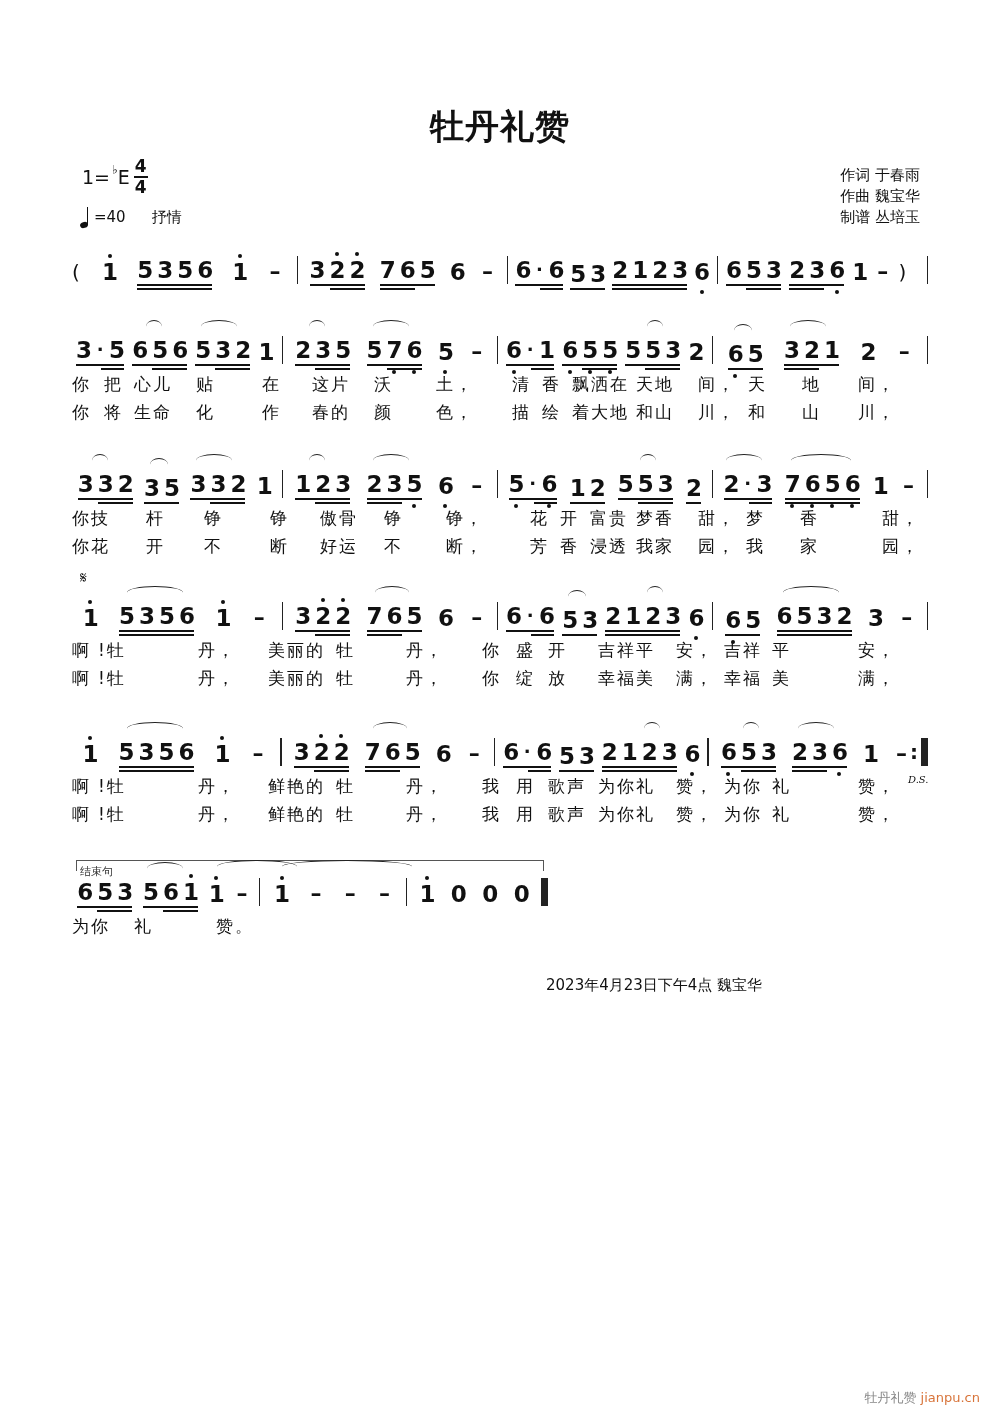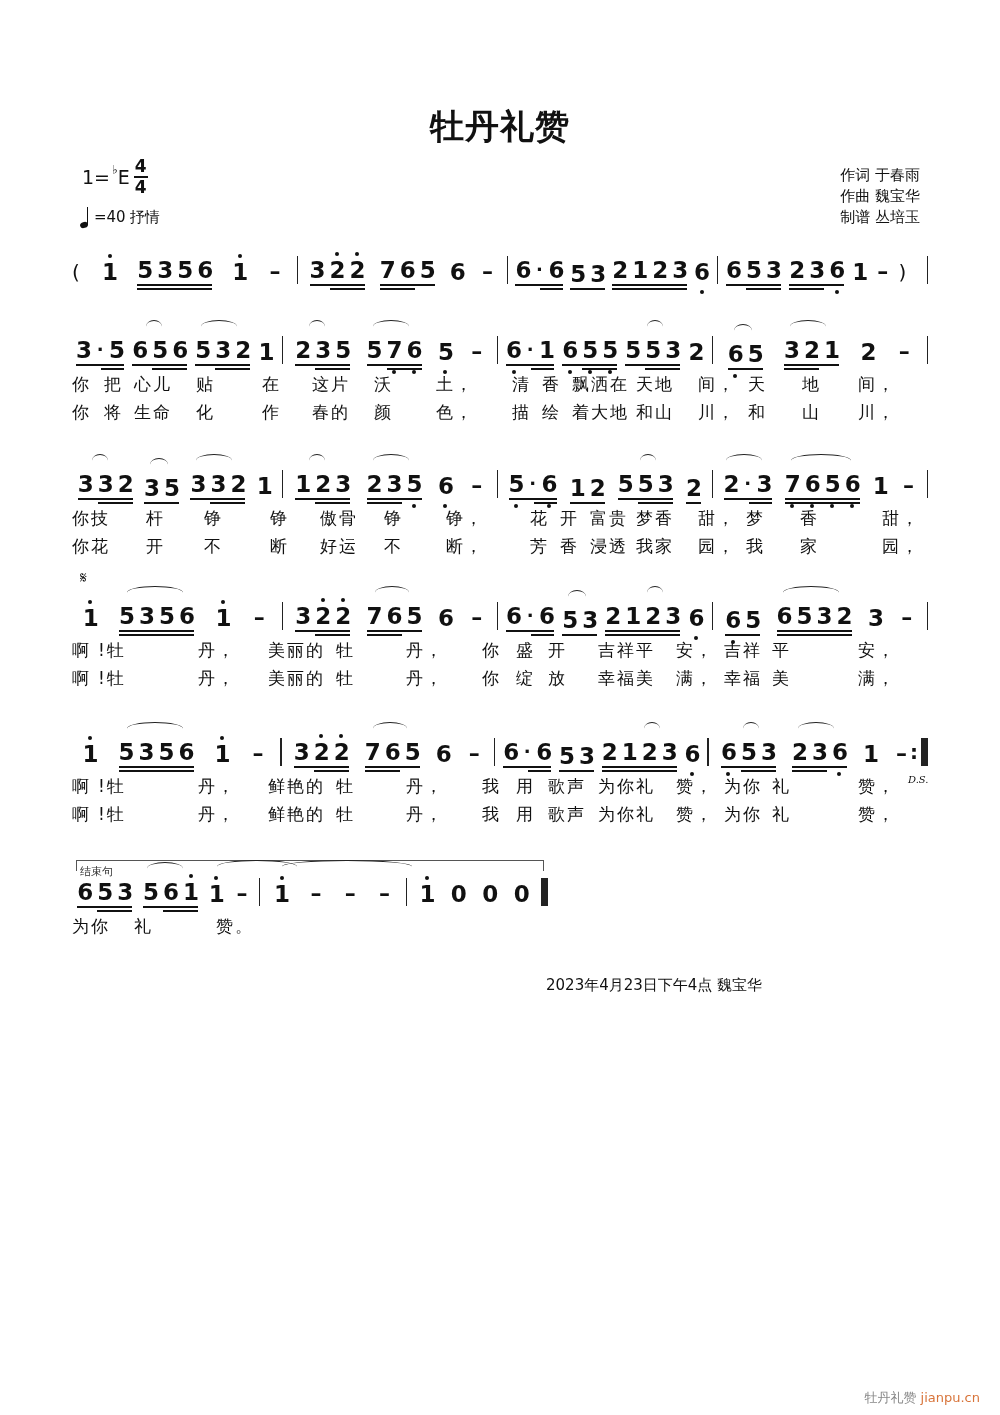--- a/index.html
+++ b/index.html
@@ -6,21 +6,21 @@
   body{width:1000px;height:1415px;position:relative;overflow:hidden;font-family:"DejaVu Sans","Liberation Sans",sans-serif;color:#111;}
   .title{position:absolute;top:104px;left:0;width:1000px;text-align:center;font-size:34px;font-weight:700;letter-spacing:1px;}
   .key{position:absolute;left:82px;top:158px;font-size:19px;display:flex;align-items:center;}
   .key .flat{font-size:12px;vertical-align:top;position:relative;top:-7px;margin-left:2px;}
   .timesig{display:inline-flex;flex-direction:column;align-items:center;margin-left:4px;font-weight:bold;font-size:17px;line-height:17px;}
   .timesig .bar{width:14px;height:2px;background:#111;margin:1px 0;}
   .tempo{position:absolute;left:80px;top:206px;font-size:15px;display:flex;align-items:center;gap:4px;}
   .tempo .qnote{display:inline-block;position:relative;width:10px;height:22px;}
   .tempo .qnote:before{content:"";position:absolute;left:0;bottom:0;width:8px;height:6px;border-radius:50%;background:#111;transform:rotate(-20deg);}
   .tempo .qnote:after{content:"";position:absolute;left:7px;bottom:3px;width:1.4px;height:18px;background:#111;}
-  .tempo .expr{}
+  .tempo .expr{margin-left:22px;}
   .credits{position:absolute;right:80px;top:165px;font-size:15px;line-height:21px;text-align:left;}
   .row{position:absolute;left:72px;width:860px;}
   .staff{display:flex;align-items:flex-end;height:44px;position:relative;}
   .measure{display:flex;align-items:flex-end;justify-content:space-around;flex:1;height:44px;position:relative;}
   .bl{width:1.5px;height:28px;background:#222;margin:0 4px 6px;align-self:flex-end;}
   .bl.final{width:0;height:28px;border-left:1.5px solid #222;border-right:4px solid #222;padding-left:2px;}
   .bl.repeat{width:0;height:28px;border-left:1.5px solid #222;border-right:4px solid #222;padding-left:2px;position:relative;}
   .bl.repeat:before{content:":";position:absolute;left:-12px;top:2px;font-size:20px;font-weight:bold;}
   .group{display:inline-flex;flex-direction:column;align-items:stretch;position:relative;}
   .group .notes{display:flex;gap:5px;}

